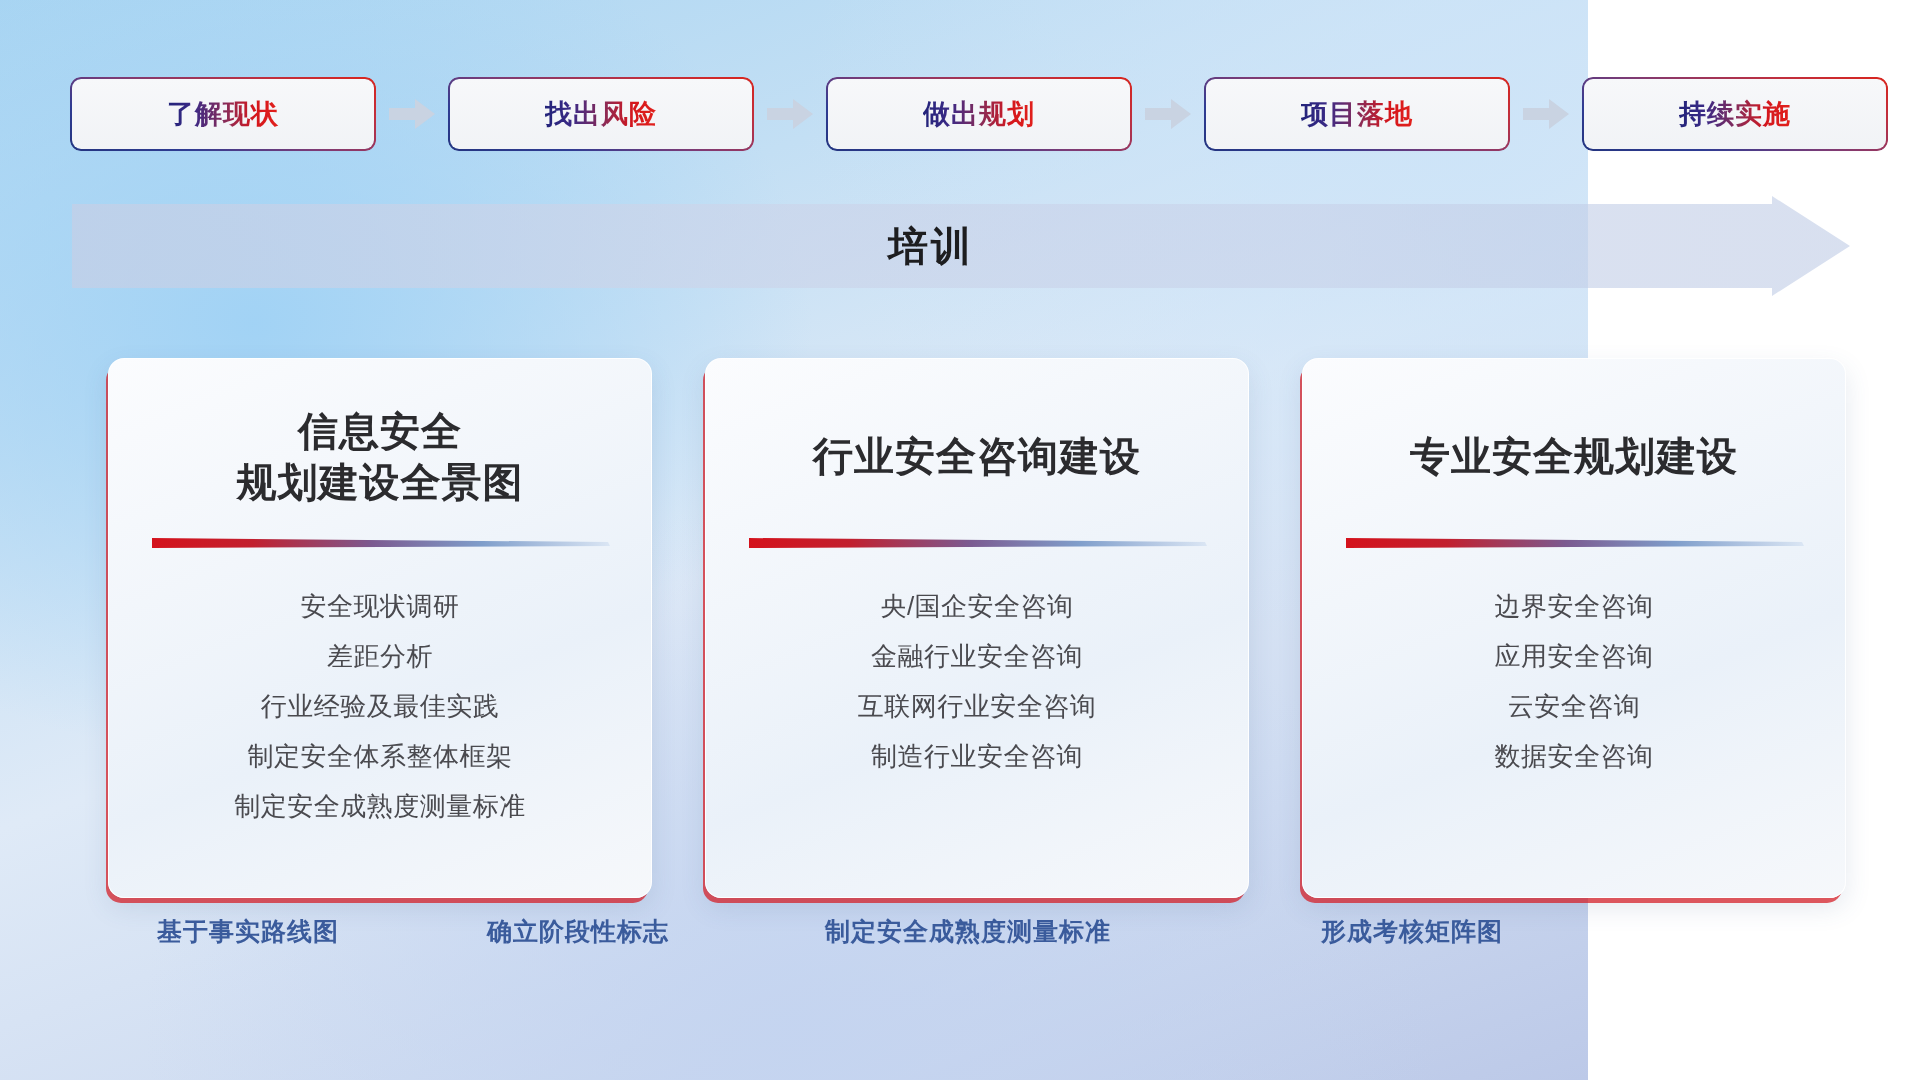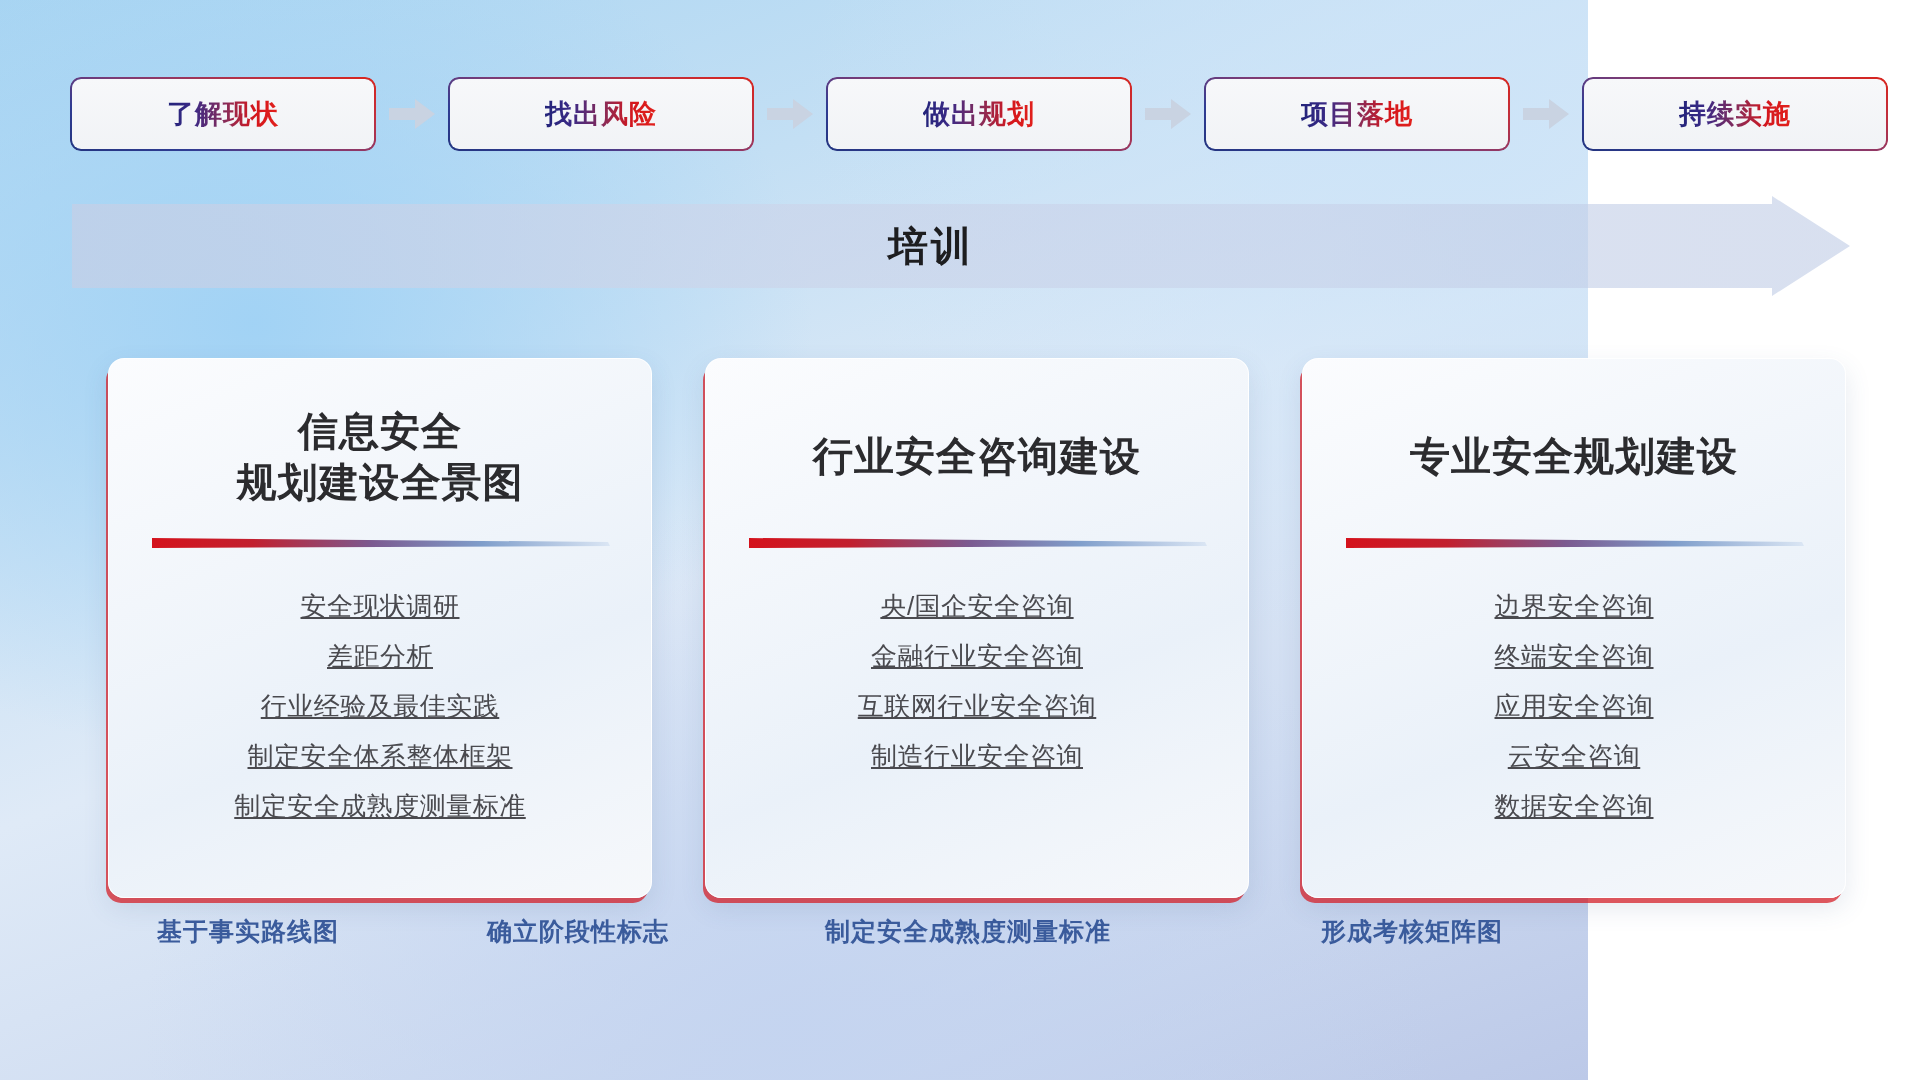--- a/index.html
+++ b/index.html
@@ -160,21 +160,20 @@
     text-align: center;
     width: 100%;
   }
   .card-list li {
     font-size: 26px;
     color: #4a4a4f;
     line-height: 1.0;
     padding: 12px 0;
     letter-spacing: 0.5px;
     white-space: nowrap;
-    text-decoration: underline;
   }
 
   
   #footnotes {
     position: absolute;
     top: 915px;
     left: 0;
     width: 1920px;
     height: 44px;
   }
@@ -307,21 +306,20 @@
                 <stop offset="48%" stop-color="#7b5a90"></stop>
                 <stop offset="72%" stop-color="#7f9ecb"></stop>
                 <stop offset="100%" stop-color="#dbe6f4"></stop>
               </linearGradient>
             </defs>
             <path d="M2,3 L458,7 L460,11 L2,13 Z" fill="url(#dg2)"></path>
           </svg>
         </div>
         <ul class="card-list">
           <li>边界安全咨询</li>
-          <li>终端安全咨询</li>
           <li>应用安全咨询</li>
           <li>云安全咨询</li>
           <li>数据安全咨询</li>
         </ul>
       </div>
     </div>
 
   <div id="footnotes">
       <div class="footnote" style="left:248px">基于事实路线图</div>
       <div class="footnote" style="left:578px">确立阶段性标志</div>

